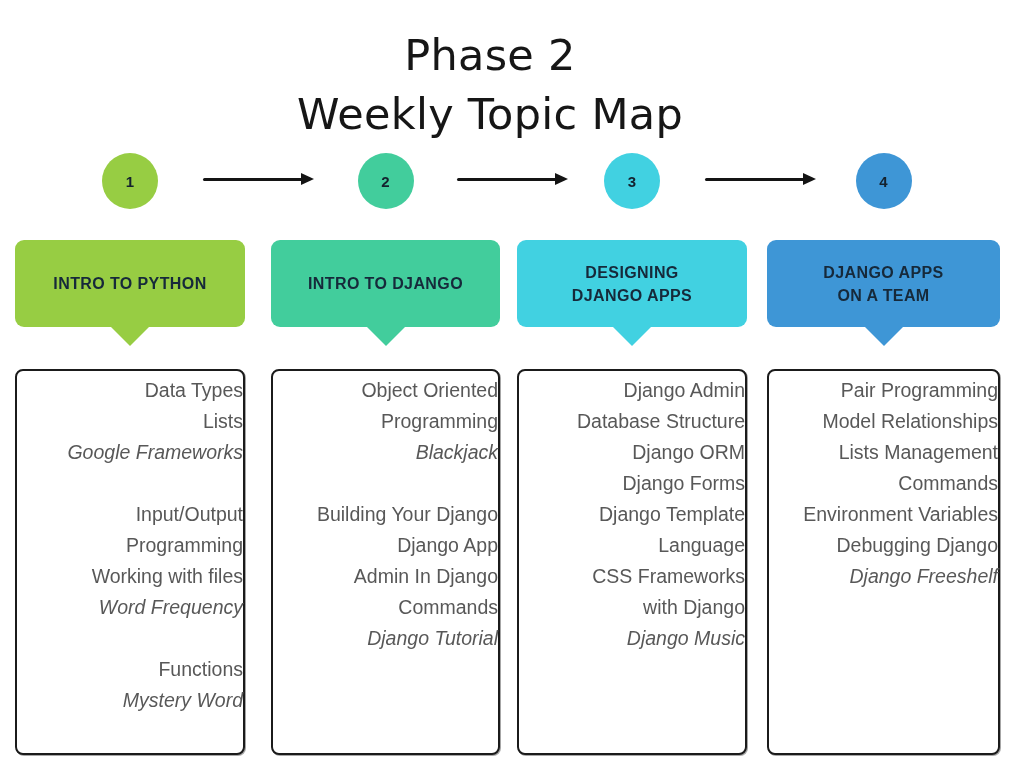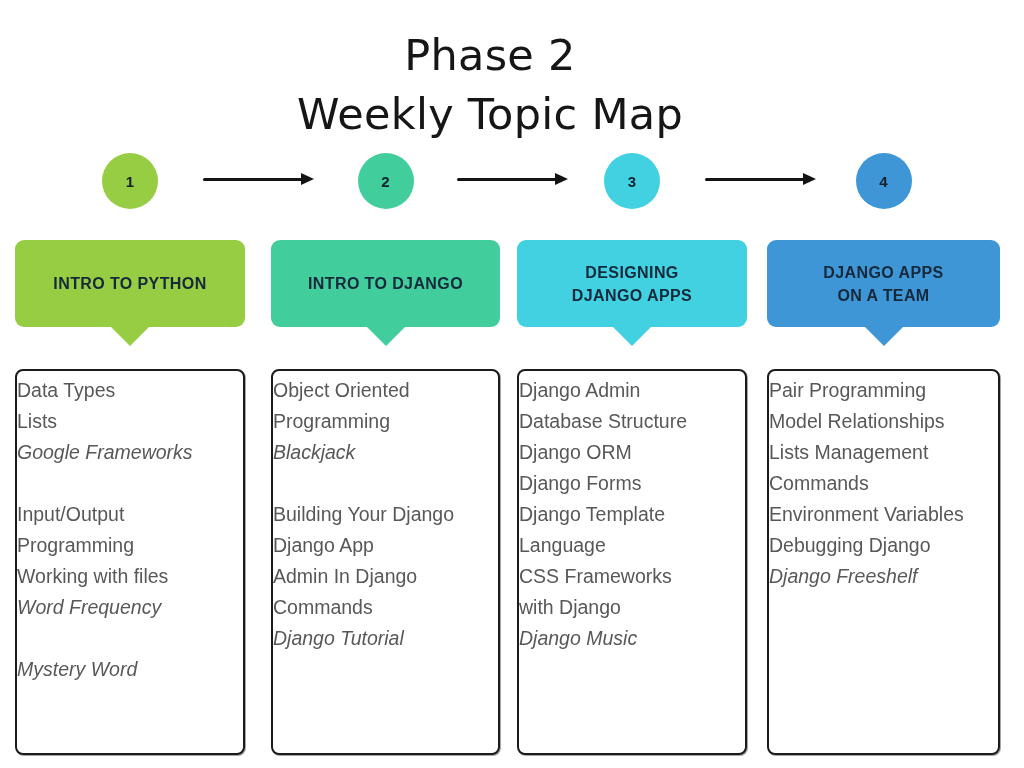--- a/index.html
+++ b/index.html
@@ -50,21 +50,21 @@
     border-top:20px solid var(--accent);
   }
   
   .content{
     position:absolute;top:369px;left:0;right:0;bottom:13px;
     background:#fff;border:2px solid #1b1b1b;border-radius:8px;
     padding-top:4px;box-sizing:border-box;box-shadow:1px 1px 0 rgba(0,0,0,.35);
   }
   .line{
     height:31px;line-height:31px;font-size:19.5px;color:#585858;
-    text-align:left;white-space:nowrap;
+    text-align:right;white-space:nowrap;
   }
   .line.italic{font-style:italic;}
 </style>
 </head>
 <body>
 
 <div class="page">
   <div class="title">
     <div>Phase 2</div>
     <div>Weekly Topic Map</div>
@@ -85,20 +85,21 @@
         <div class="content">
           <div class="line">Data Types</div>
           <div class="line">Lists</div>
           <div class="line italic">Google Frameworks</div>
           <div class="line"></div>
           <div class="line">Input/Output</div>
           <div class="line">Programming</div>
           <div class="line">Working with files</div>
           <div class="line italic">Word Frequency</div>
           <div class="line"></div>
+          <div class="line">Functions</div>
           <div class="line italic">Mystery Word</div>
         </div>
       </div>
       <div class="column" style="--accent: #42cd9c;">
         <div class="circle">
           <div class="num">2</div>
         </div>
         <div class="header">
           <div class="hline">INTRO TO DJANGO</div>
         </div>

